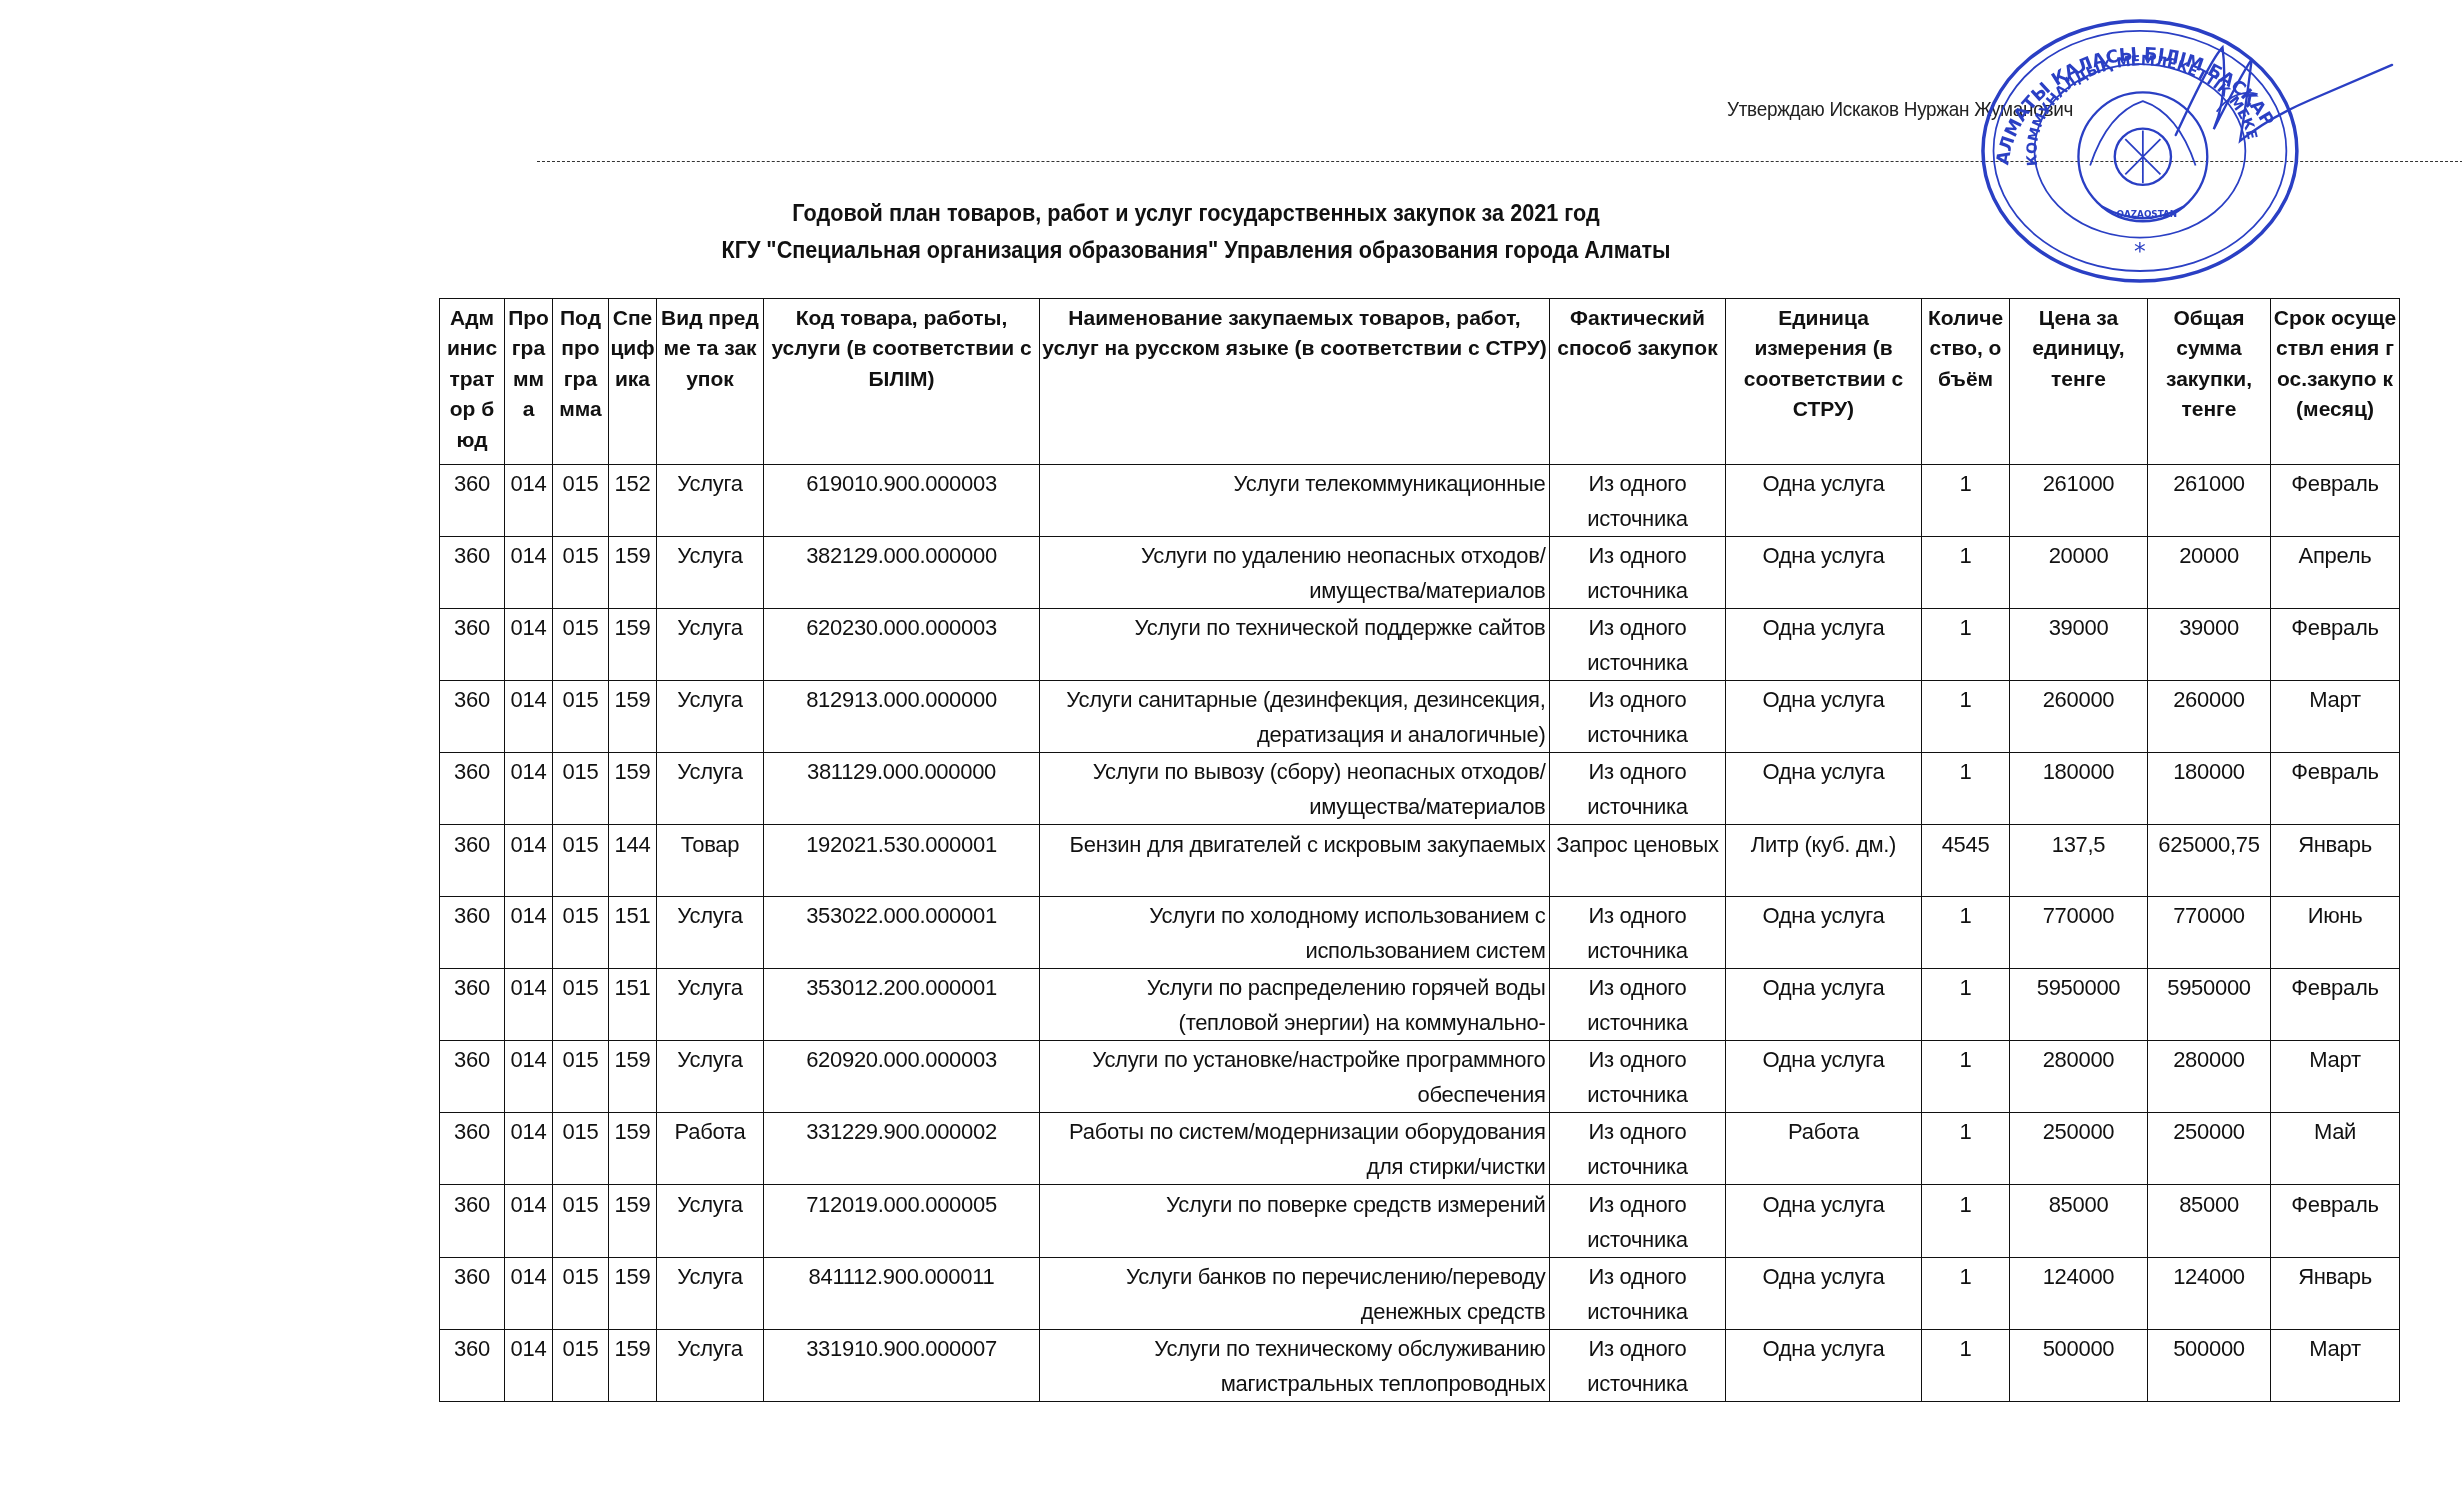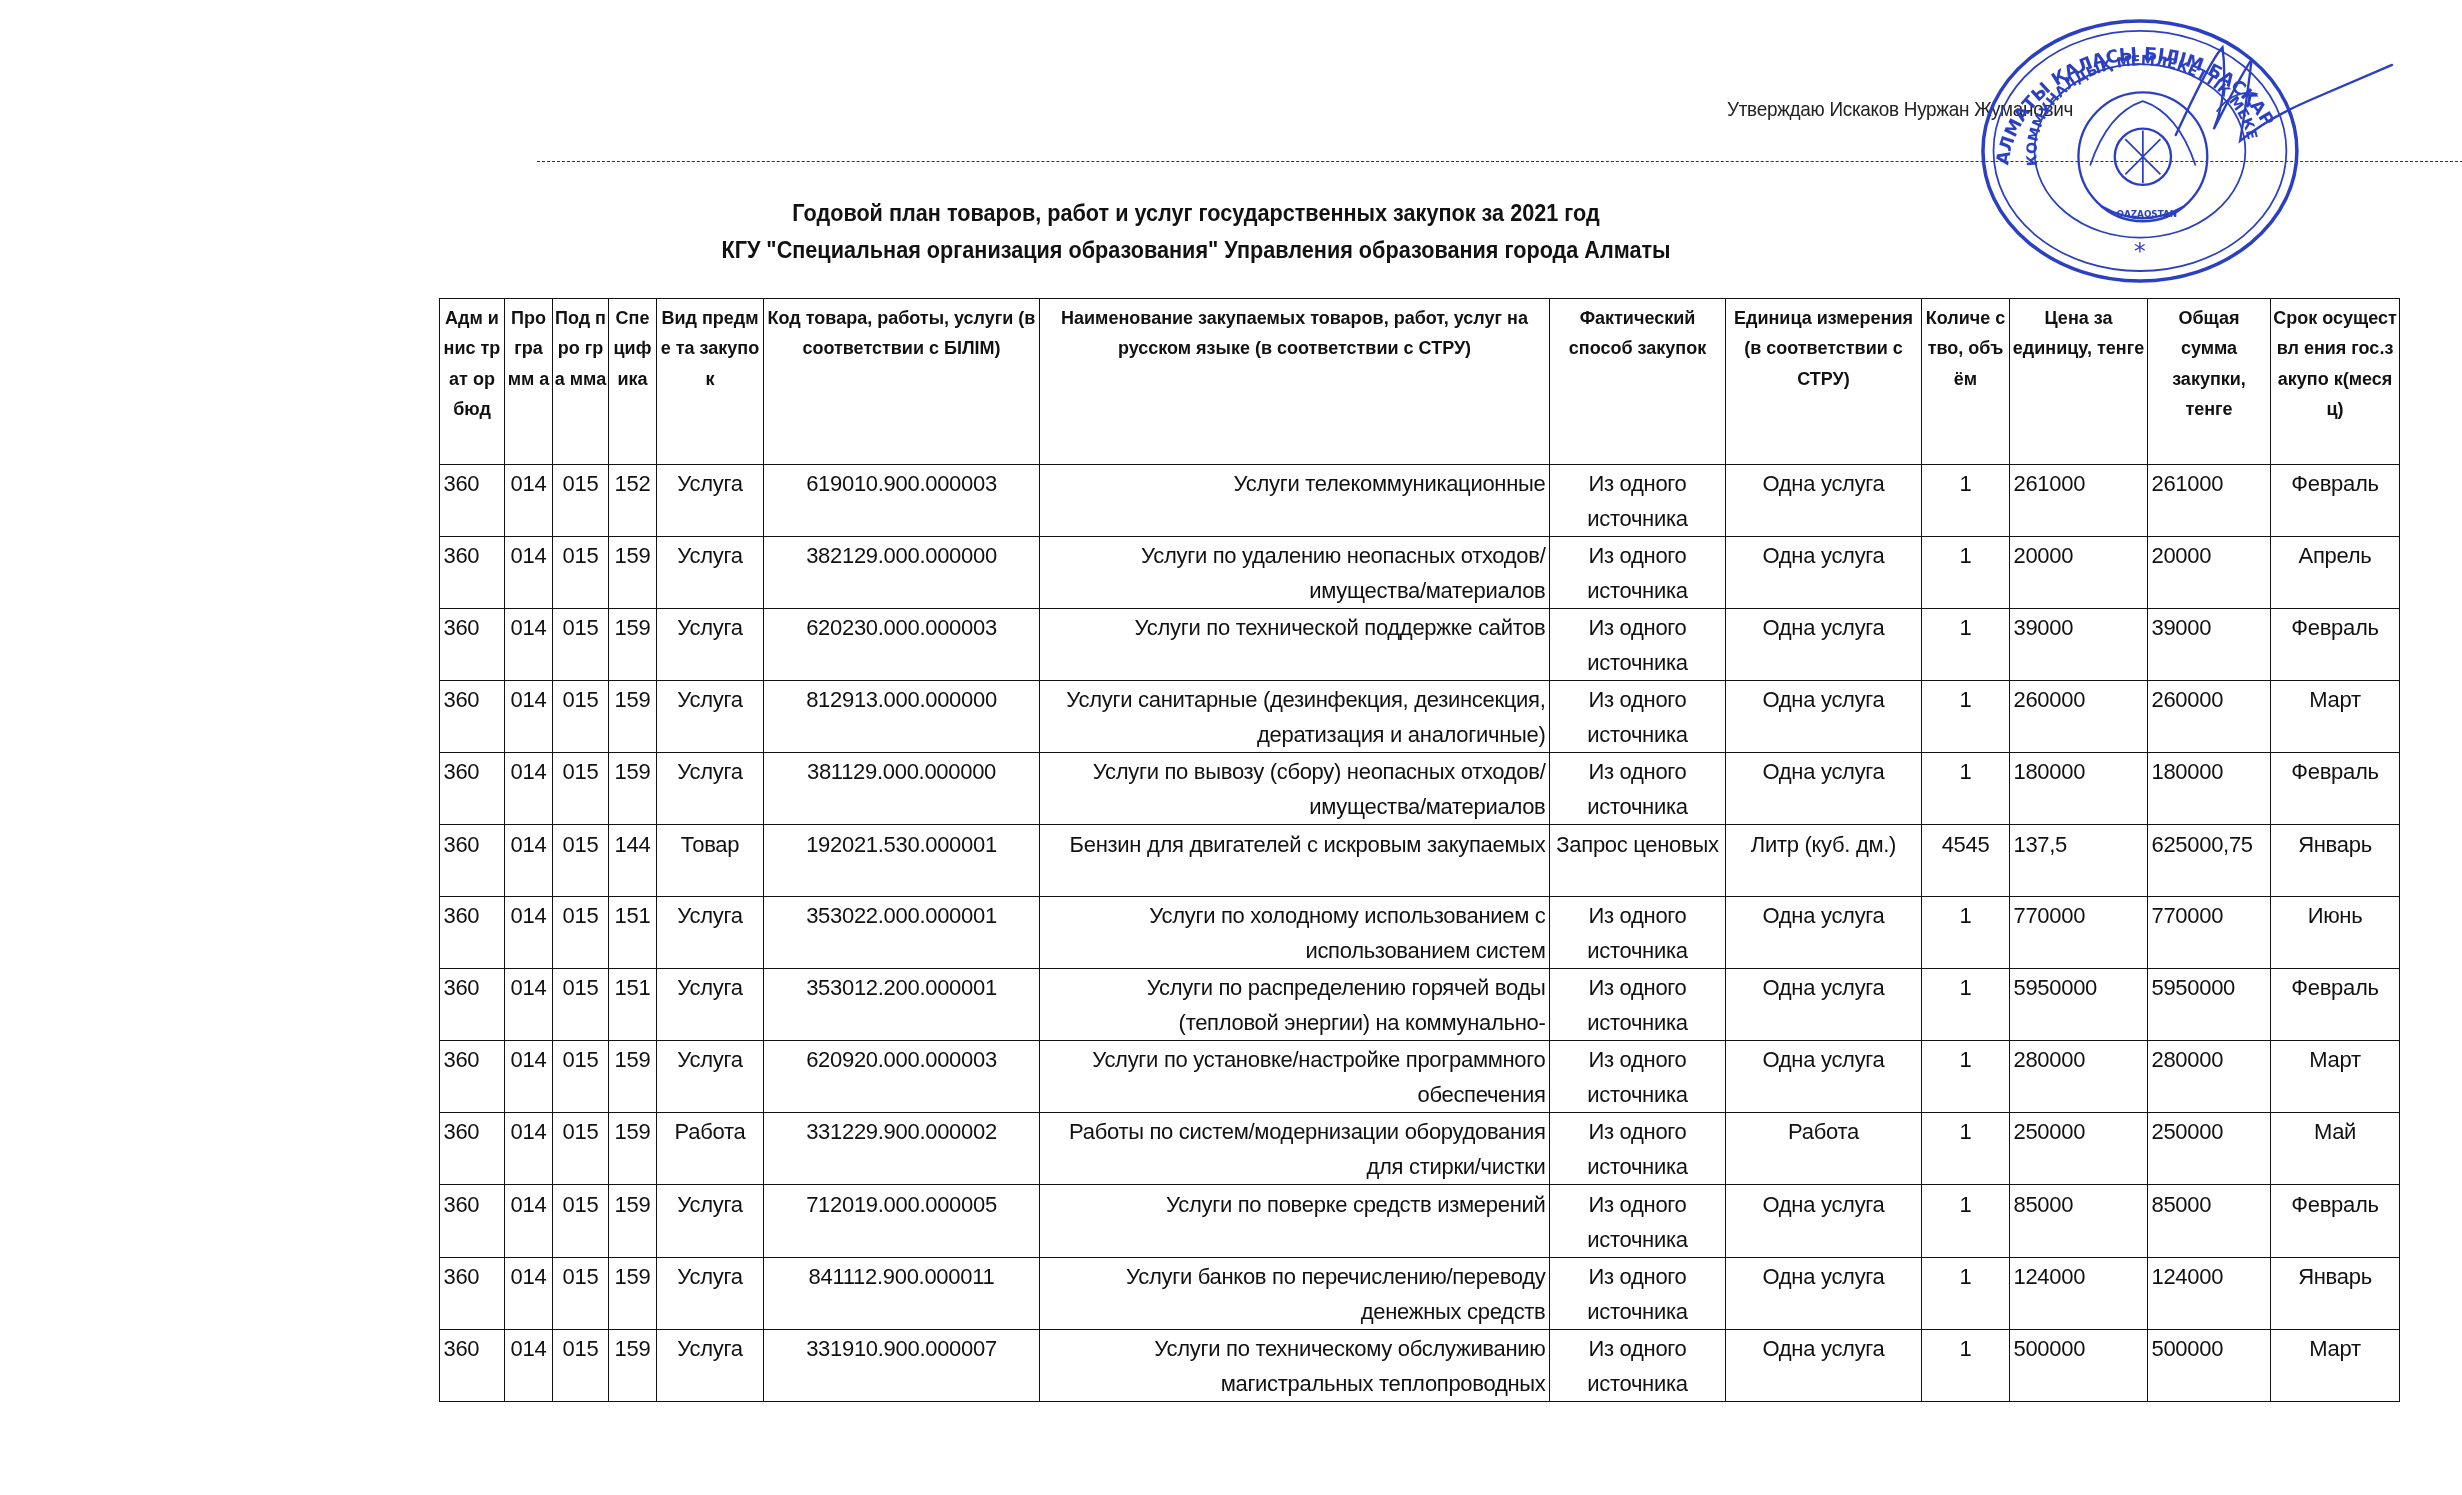--- a/index.html
+++ b/index.html
@@ -7,23 +7,23 @@
 
     .approval { position: absolute; left: 1727px; top: 97px; font-size: 21px; font-weight: normal; color: #222; letter-spacing: -0.3px; transform: scaleX(0.9); transform-origin: left top; }
     .hr-line { position: absolute; left: 537px; top: 161px; width: 1926px; height: 0; border-top: 1.8px dashed #333; }
 
     .title { position: absolute; left: 0; width: 2462px; text-align: center; font-weight: bold; font-size: 24.6px; color: #111; transform: scaleX(0.88); transform-origin: center top; }
     .title.t1 { top: 199px; left: -35px; }
     .title.t2 { top: 236px; left: -35px; }
 
     table.plan { position: absolute; left: 439px; top: 298px; border-collapse: collapse; table-layout: fixed; }
     table.plan th, table.plan td { border: 1.5px solid #111; vertical-align: top; overflow: hidden; }
-    table.plan th { font-weight: bold; font-size: 18px; line-height: 30.5px; text-align: center; padding: 3.5px 1.2px 0 1.2px; height: 161px; word-break: break-all; }
+    table.plan th { font-weight: bold; font-size: 21px; line-height: 30.5px; text-align: center; padding: 3.5px 1.2px 0 1.2px; height: 161px; word-break: break-all; }
     table.plan td { font-size: 22px; line-height: 35px; height: 69px; padding: 1.2px 3.5px 0 3.5px; letter-spacing: -0.3px; }
-    td.r { text-align: left; margin-top: 48px; }
+    td.r { text-align: center; margin-top: 48px; }
     td.c { text-align: center; }
     td.l { text-align: right; }
     td.small { padding-left: 1.2px; padding-right: 1.2px; }
 
     .stamp { position: absolute; left: 1973px; top: 13px; width: 328px; height: 270px; pointer-events: none; }
     .signature { position: absolute; left: 2158px; top: 23.5px; width: 246px; height: 152px; pointer-events: none; }
   </style>
 </head>
 <body>
 

